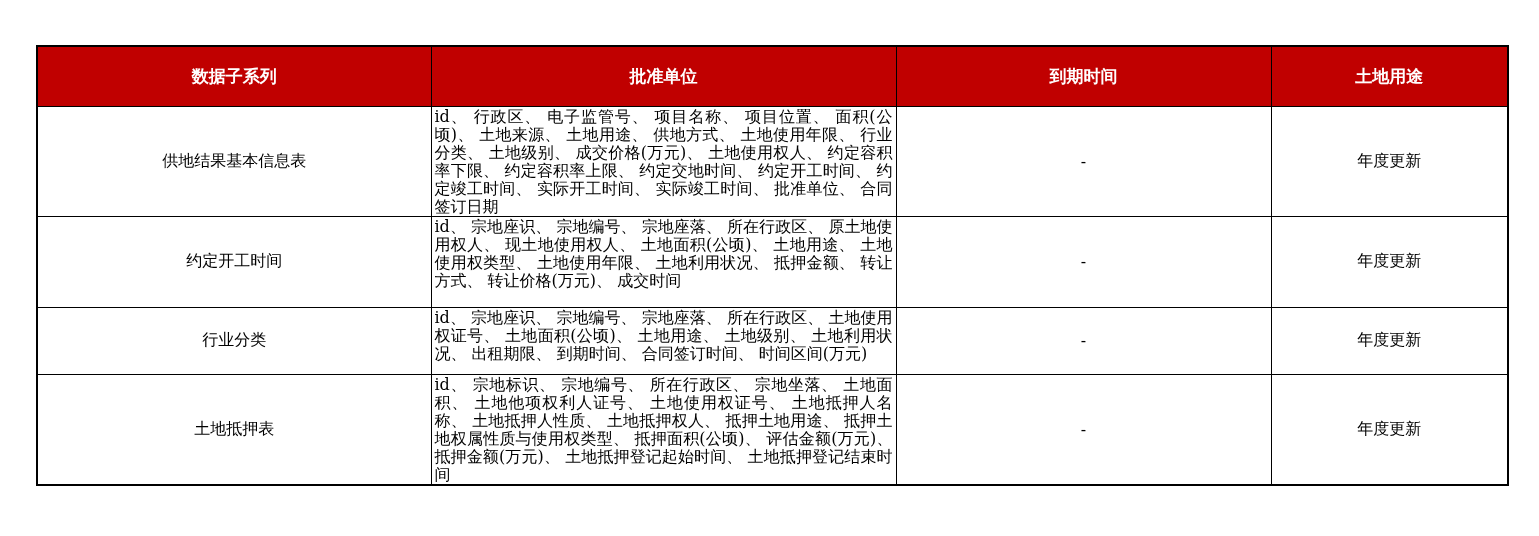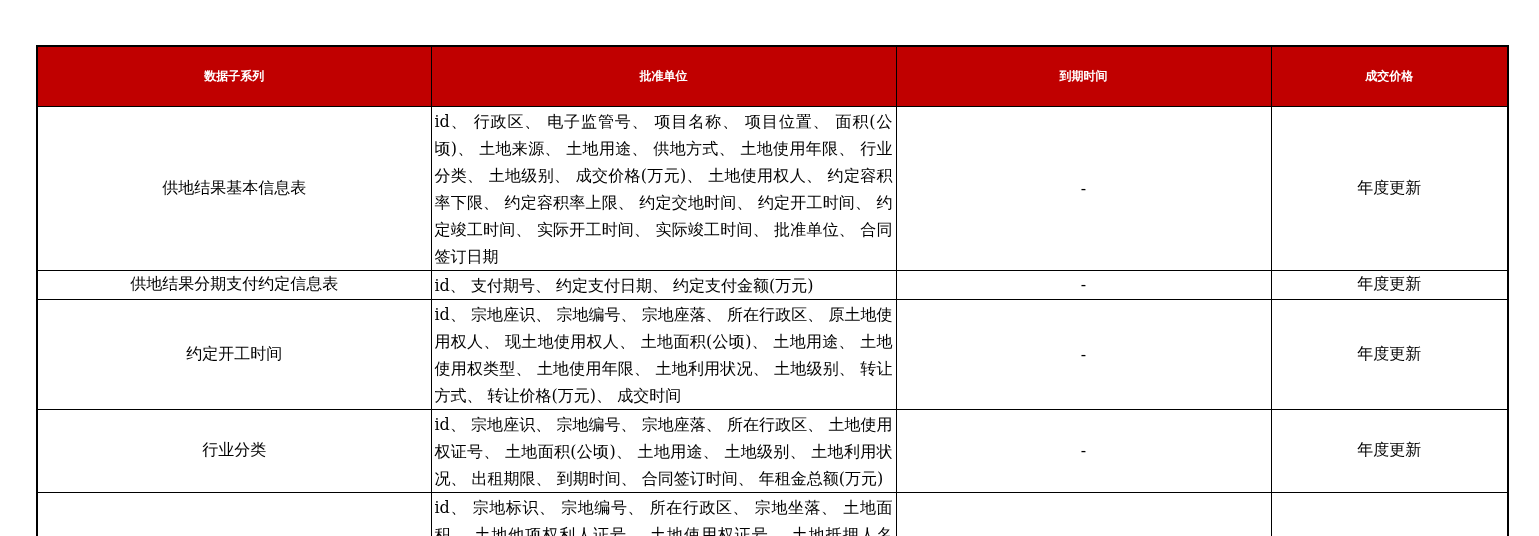--- a/index.html
+++ b/index.html
@@ -28,42 +28,42 @@
   }
   .data-table th,
   .data-table td{
     border:1px solid var(--border);
     overflow:hidden;
   }
   .data-table thead tr{height:60px;}
   .data-table th{
     background:var(--header-bg);
     color:var(--header-text);
-    font-size:12px;
+    font-size:17px;
     font-weight:700;
     text-align:center;
     vertical-align:middle;
     padding:0;
   }
   tr.r0{height:110px;}
   tr.r1{height:25px;}
   tr.r2{height:91px;}
   tr.r3{height:67px;}
   tr.r4{height:105px;}
   td.series-cell{
     text-align:center;
     vertical-align:middle;
     font-size:16px;
     padding:0 16px;
   }
   td.fields-cell{
     text-align:justify;
     vertical-align:top;
     font-size:16px;
-    line-height:27px;
+    line-height:18px;
     padding:1px 3px 0 3px;
     word-break:break-all;
   }
   td.center-cell{
     text-align:center;
     vertical-align:middle;
     font-size:16px;
     padding:0;
   }
 </style>
@@ -76,45 +76,39 @@
       <col style="width:394px">
       <col style="width:465px">
       <col style="width:375px">
       <col style="width:237px">
     </colgroup>
     <thead>
       <tr class="header-row">
         <th>数据子系列</th>
         <th>批准单位</th>
         <th>到期时间</th>
-        <th>成交价格</th>
+        <th>土地用途</th>
       </tr>
     </thead>
     <tbody>
       <tr class="r0">
         <td class="series-cell">供地结果基本信息表</td>
         <td class="fields-cell">id、 行政区、 电子监管号、 项目名称、 项目位置、 面积(公顷)、 土地来源、 土地用途、 供地方式、 土地使用年限、 行业分类、 土地级别、 成交价格(万元)、 土地使用权人、 约定容积率下限、 约定容积率上限、 约定交地时间、 约定开工时间、 约定竣工时间、 实际开工时间、 实际竣工时间、 批准单位、 合同签订日期</td>
         <td class="center-cell">-</td>
         <td class="center-cell">年度更新</td>
       </tr>
-      <tr class="r1">
-        <td class="series-cell">供地结果分期支付约定信息表</td>
-        <td class="fields-cell">id、 支付期号、 约定支付日期、 约定支付金额(万元)</td>
-        <td class="center-cell">-</td>
-        <td class="center-cell">年度更新</td>
-      </tr>
       <tr class="r2">
         <td class="series-cell">约定开工时间</td>
-        <td class="fields-cell">id、 宗地座识、 宗地编号、 宗地座落、 所在行政区、 原土地使用权人、 现土地使用权人、 土地面积(公顷)、 土地用途、 土地使用权类型、 土地使用年限、 土地利用状况、 土地级别、 转让方式、 转让价格(万元)、 成交时间</td>
+        <td class="fields-cell">id、 宗地座识、 宗地编号、 宗地座落、 所在行政区、 原土地使用权人、 现土地使用权人、 土地面积(公顷)、 土地用途、 土地使用权类型、 土地使用年限、 土地利用状况、 抵押金额、 转让方式、 转让价格(万元)、 成交时间</td>
         <td class="center-cell">-</td>
         <td class="center-cell">年度更新</td>
       </tr>
       <tr class="r3">
         <td class="series-cell">行业分类</td>
-        <td class="fields-cell">id、 宗地座识、 宗地编号、 宗地座落、 所在行政区、 土地使用权证号、 土地面积(公顷)、 土地用途、 土地级别、 土地利用状况、 出租期限、 到期时间、 合同签订时间、 年租金总额(万元)</td>
+        <td class="fields-cell">id、 宗地座识、 宗地编号、 宗地座落、 所在行政区、 土地使用权证号、 土地面积(公顷)、 土地用途、 土地级别、 土地利用状况、 出租期限、 到期时间、 合同签订时间、 时间区间(万元)</td>
         <td class="center-cell">-</td>
         <td class="center-cell">年度更新</td>
       </tr>
       <tr class="r4">
         <td class="series-cell">土地抵押表</td>
         <td class="fields-cell">id、 宗地标识、 宗地编号、 所在行政区、 宗地坐落、 土地面积、 土地他项权利人证号、 土地使用权证号、 土地抵押人名称、 土地抵押人性质、 土地抵押权人、 抵押土地用途、 抵押土地权属性质与使用权类型、 抵押面积(公顷)、 评估金额(万元)、 抵押金额(万元)、 土地抵押登记起始时间、 土地抵押登记结束时间</td>
         <td class="center-cell">-</td>
         <td class="center-cell">年度更新</td>
       </tr>
     </tbody>

